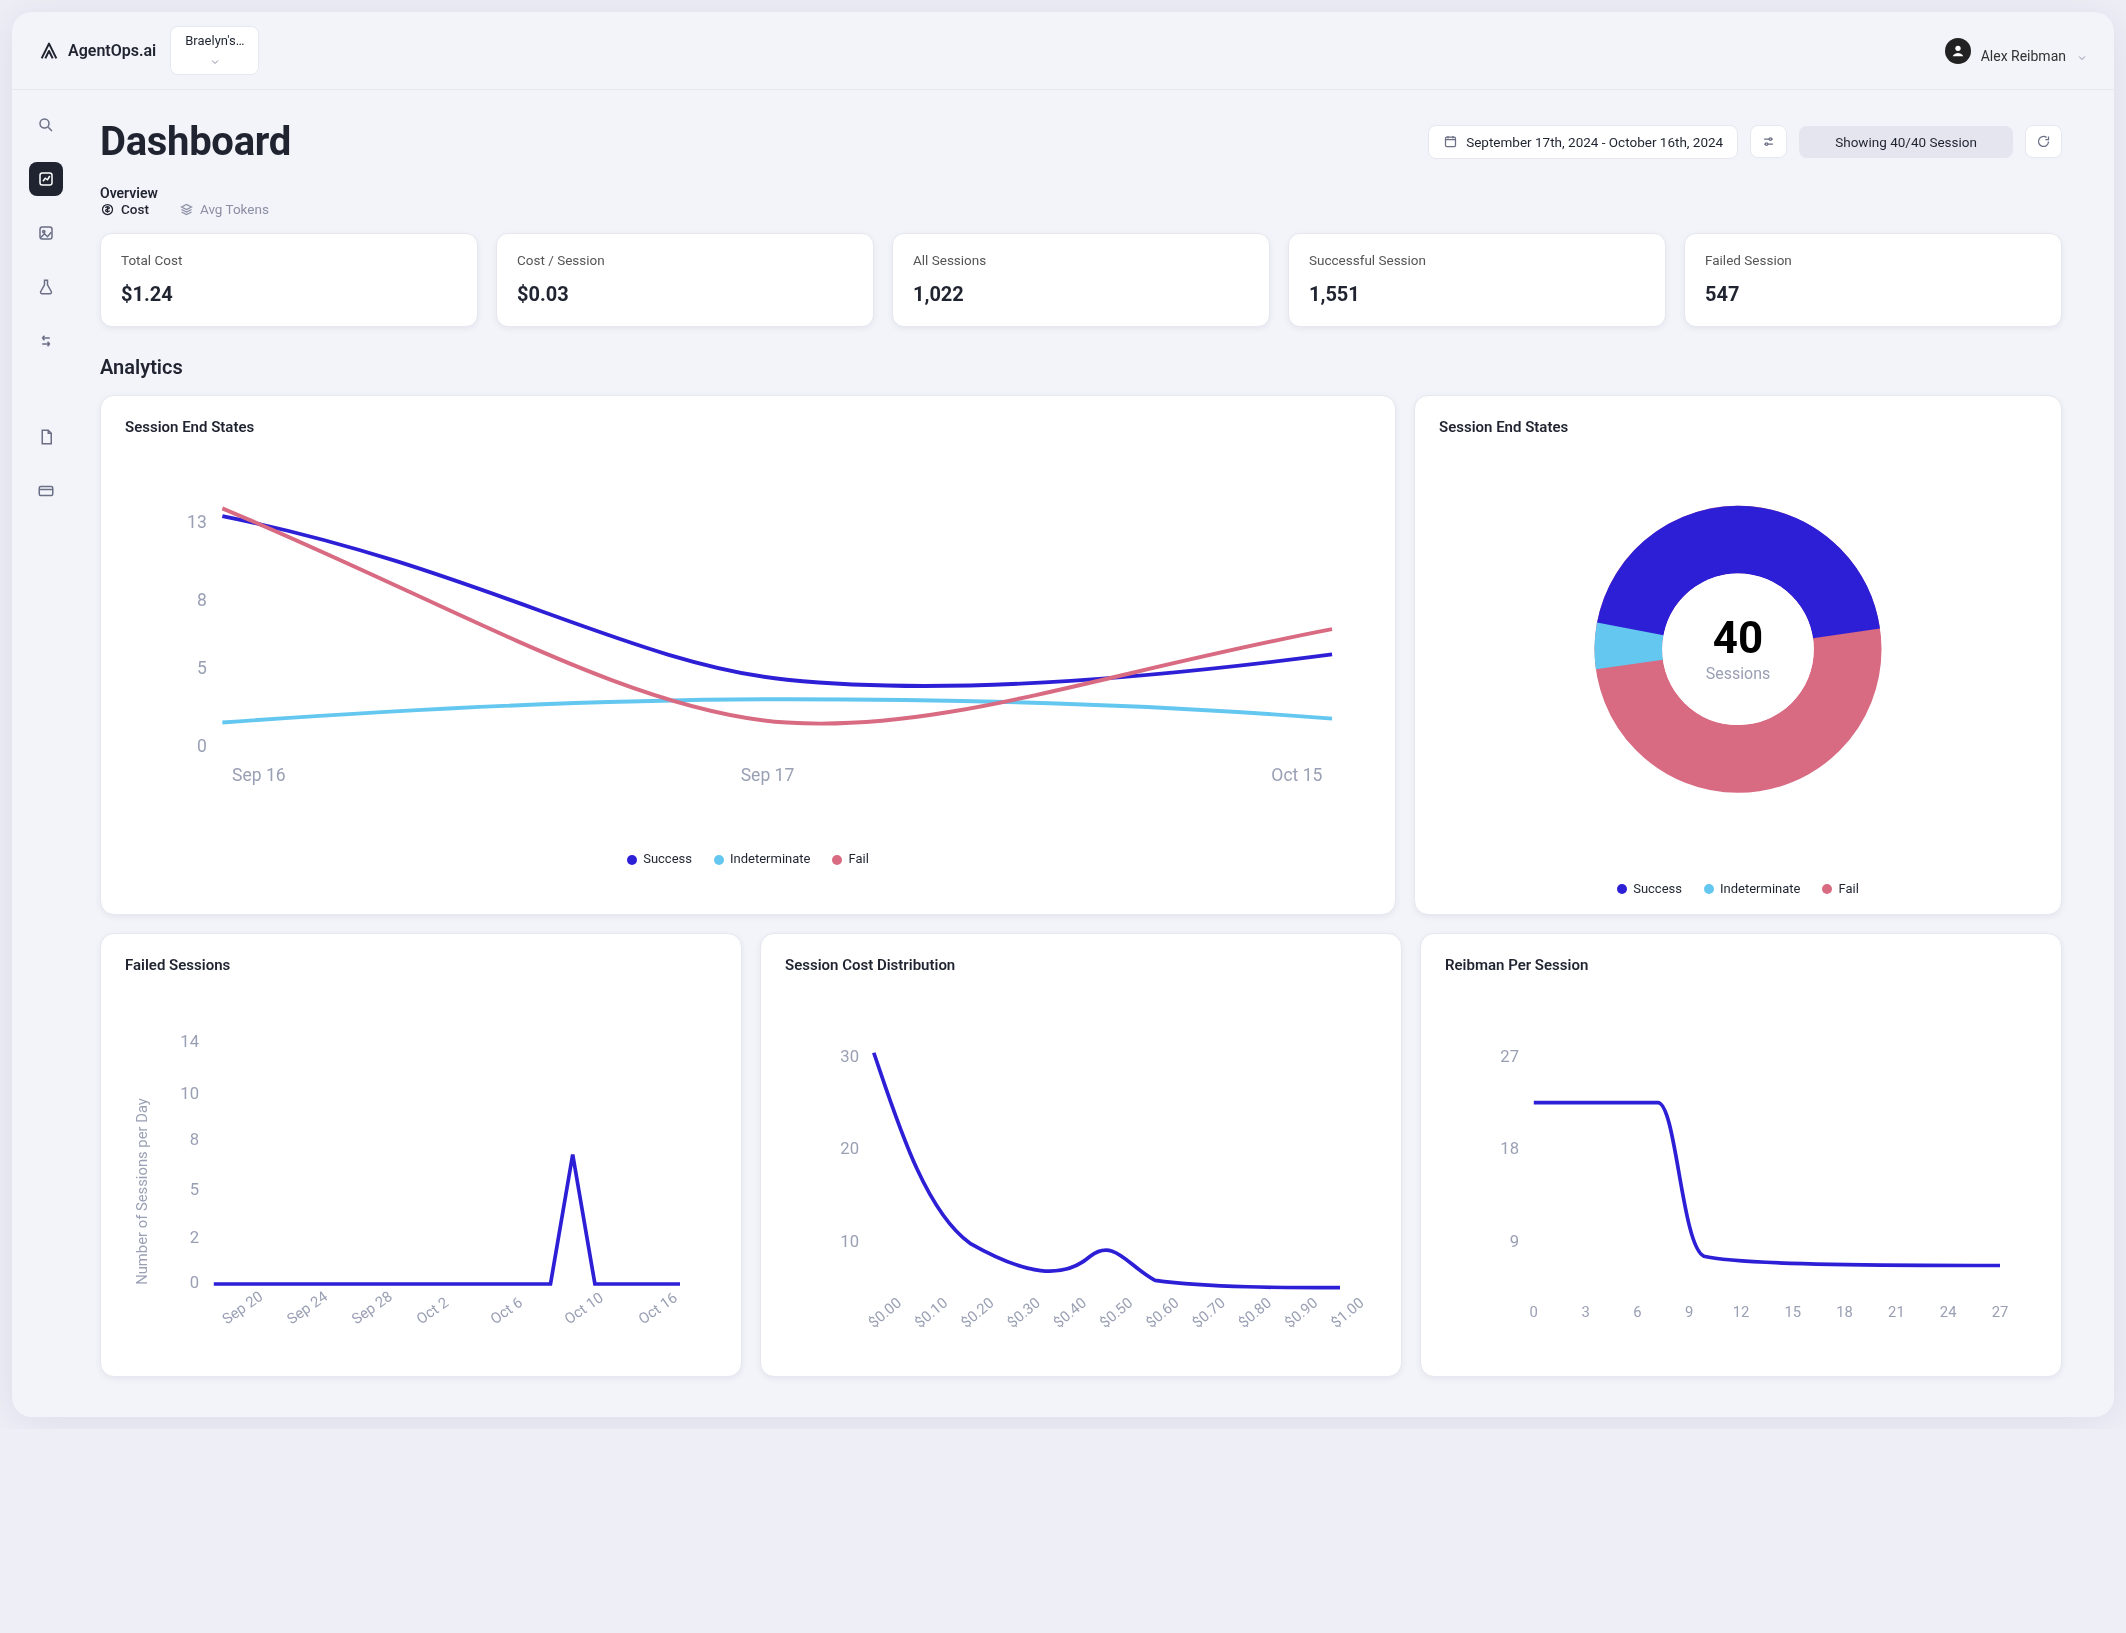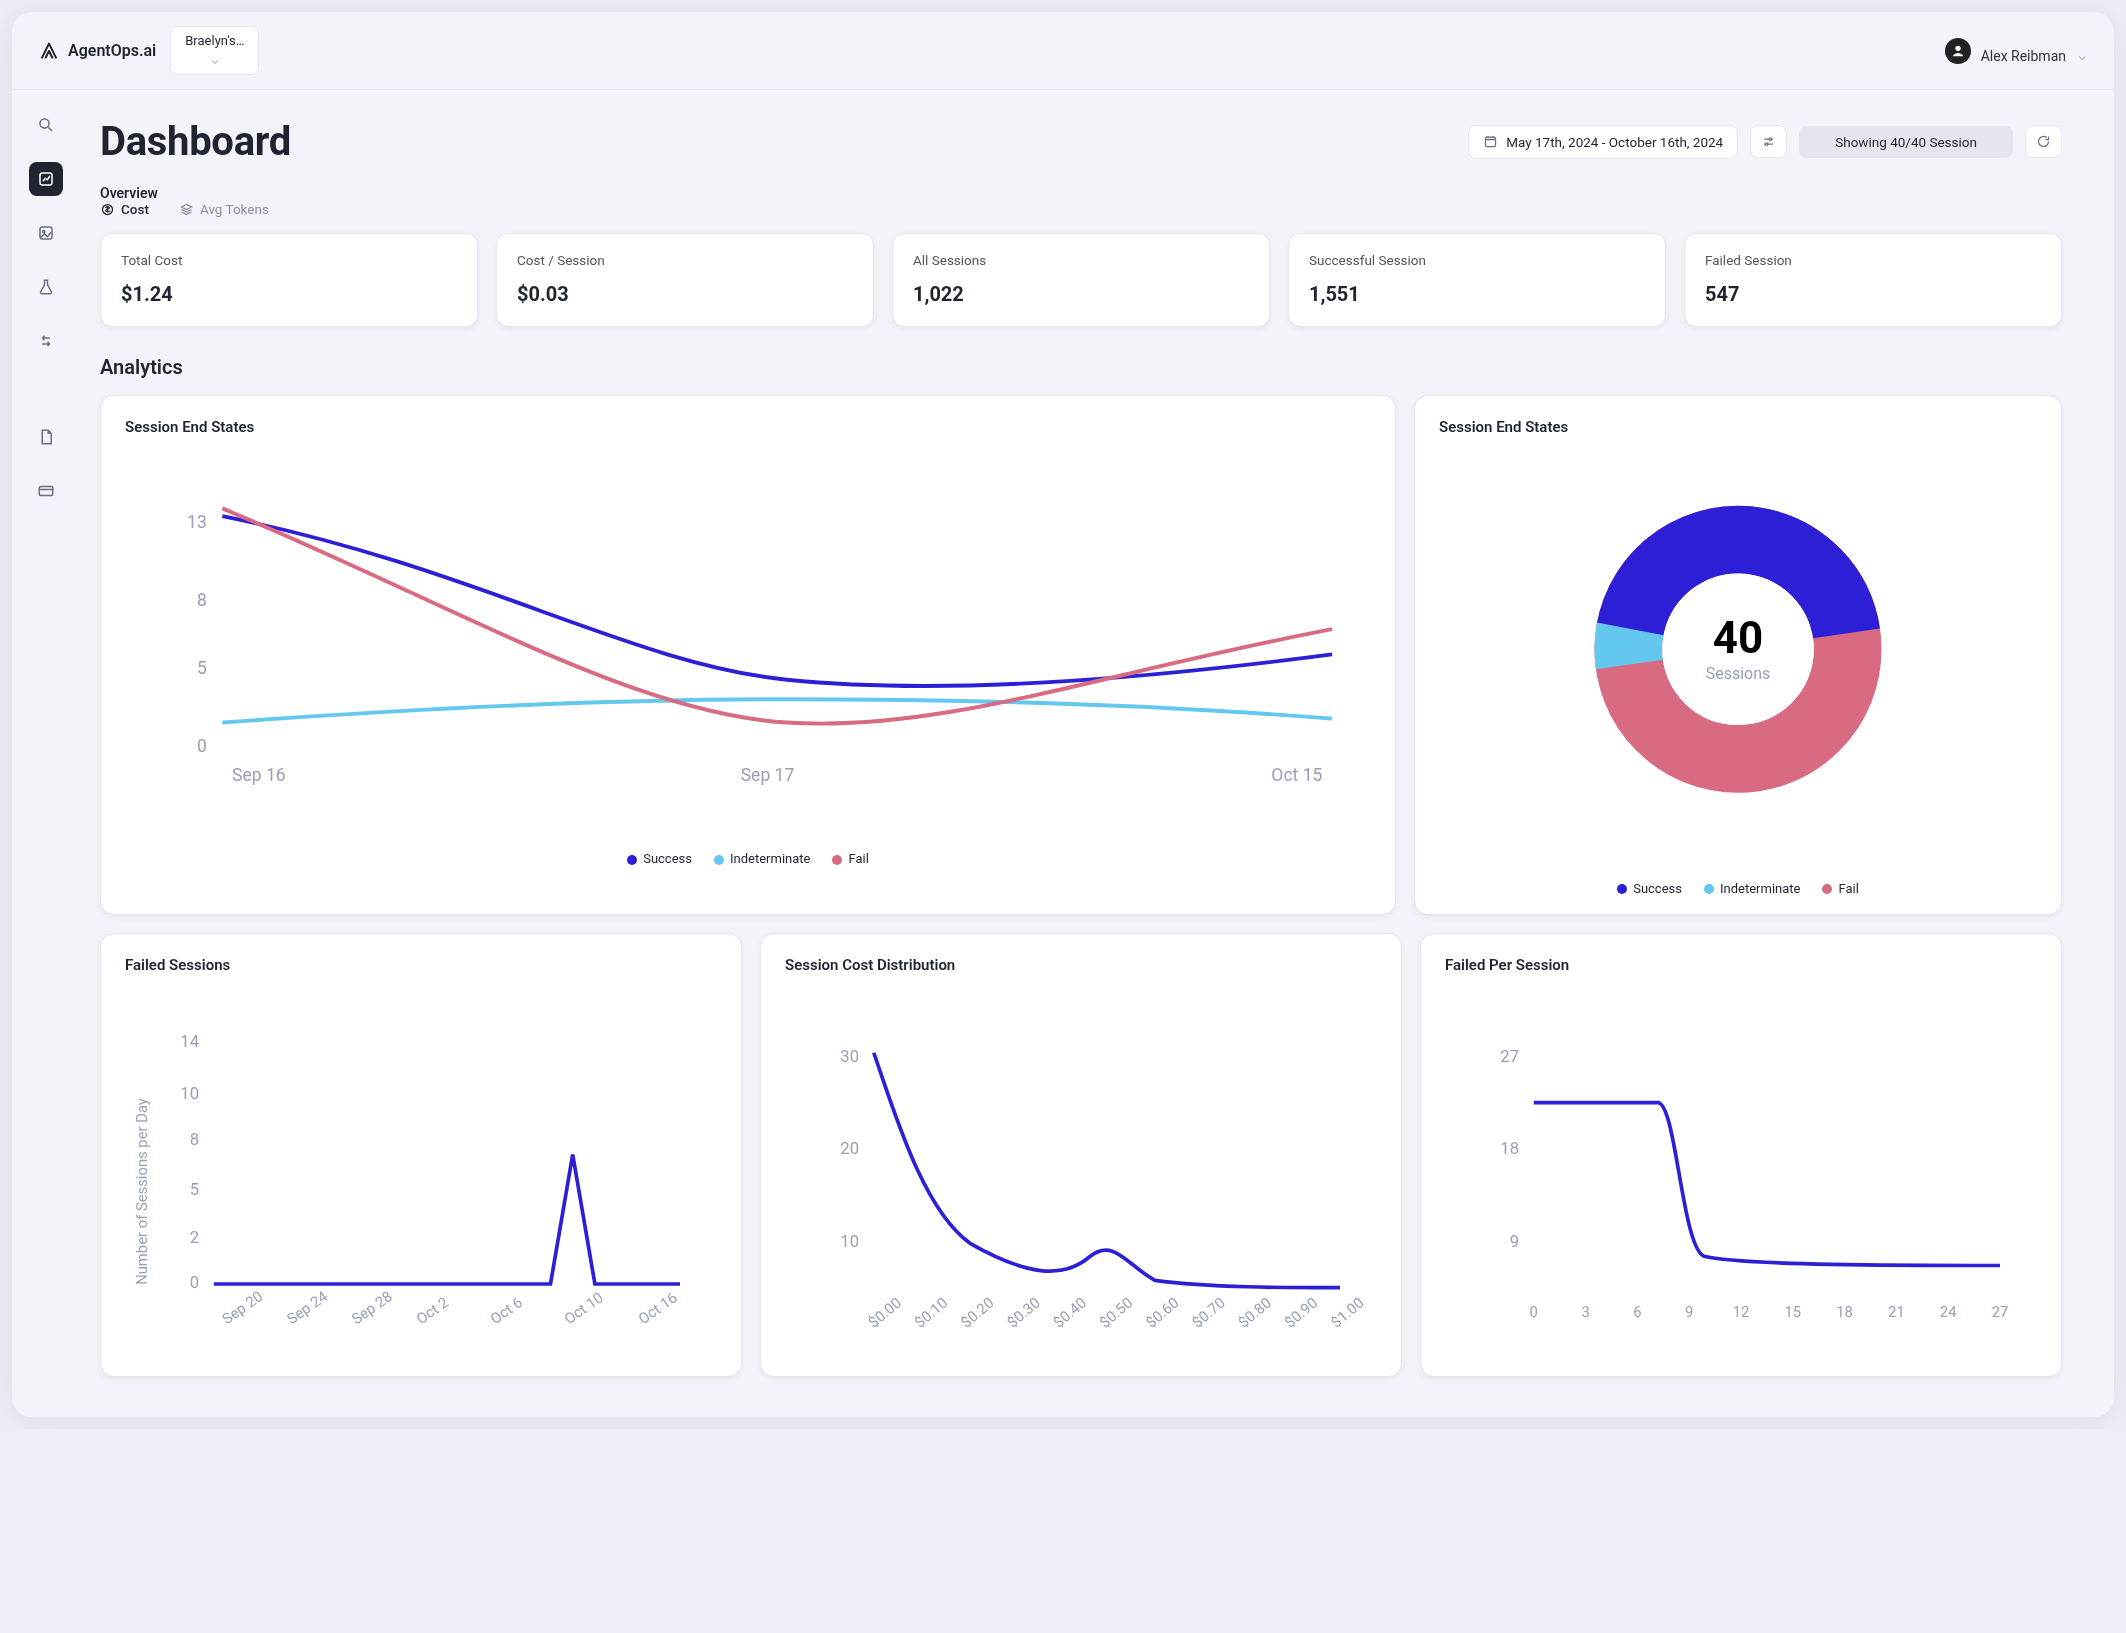--- a/index.html
+++ b/index.html
@@ -165,21 +165,21 @@
     <div class="main">
 
       <div class="pagehead">
         <h1>Dashboard</h1>
         <div class="headspacer"></div>
         <div class="daterange">
           <svg width="15" height="15" viewBox="0 0 24 24" fill="none" stroke="#6a6f85" stroke-width="2">
               <rect x="4" y="5" width="16" height="15" rx="2"></rect>
               <path d="M4 9h16M8 3v4M16 3v4"></path>
             </svg>
-          <span>May 17th, 2024 - October 16th, 2024</span>
+          <span>September 17th, 2024 - October 16th, 2024</span>
         </div>
         <div class="filterbtn">
           <svg width="15" height="15" viewBox="0 0 24 24" fill="none" stroke="#6a6f85" stroke-width="2">
               <path d="M5 8h8M17 8h2M5 16h2M11 16h8"></path>
               <circle cx="15" cy="8" r="2"></circle>
               <circle cx="9" cy="16" r="2"></circle>
             </svg>
         </div>
         <div class="sessioncount">
           <span>Showing 40/40 Session</span>
@@ -330,21 +330,21 @@
                 <text x="223" y="184" transform="rotate(-40 223 184)">$0.70</text>
                 <text x="248" y="184" transform="rotate(-40 248 184)">$0.80</text>
                 <text x="273" y="184" transform="rotate(-40 273 184)">$0.90</text>
                 <text x="298" y="184" transform="rotate(-40 298 184)">$1.00</text>
               </g>
             </svg>
           </div>
         </div>
 
         <div class="panel">
-          <h3>Failed Per Session</h3>
+          <h3>Reibman Per Session</h3>
           <div class="chartbox">
             <svg viewBox="0 0 320 200">
               <text x="40" y="40" text-anchor="end" class="axis-text">27</text>
               <text x="40" y="90" text-anchor="end" class="axis-text">18</text>
               <text x="40" y="140" text-anchor="end" class="axis-text">9</text>
               <path d="M48 62 L115 62 C 125 62, 128 140, 140 145 C 160 150, 250 150, 300 150" stroke="#2d1fd6" stroke-width="2" fill="none"></path>
               <g class="axis-text-sm">
                 <text x="48" y="178" text-anchor="middle">0</text>
                 <text x="76" y="178" text-anchor="middle">3</text>
                 <text x="104" y="178" text-anchor="middle">6</text>

